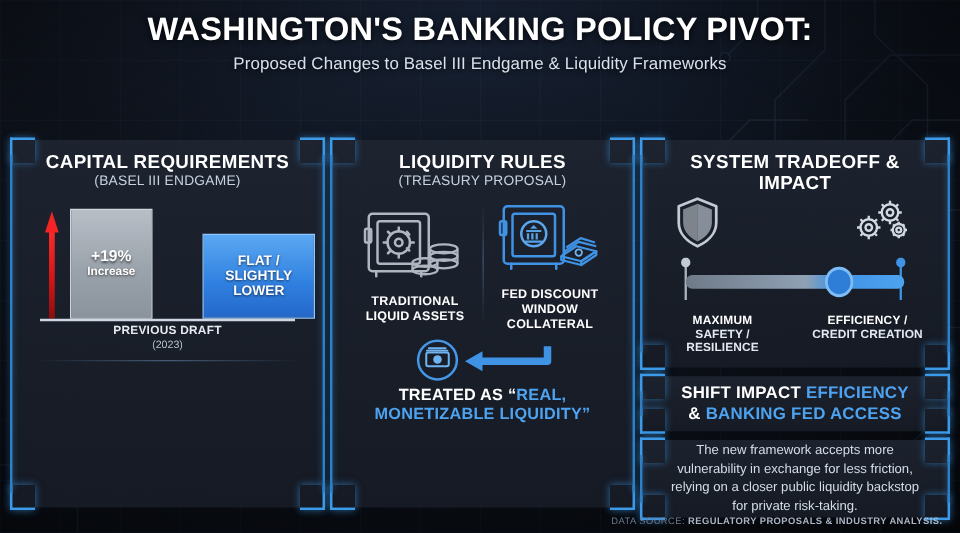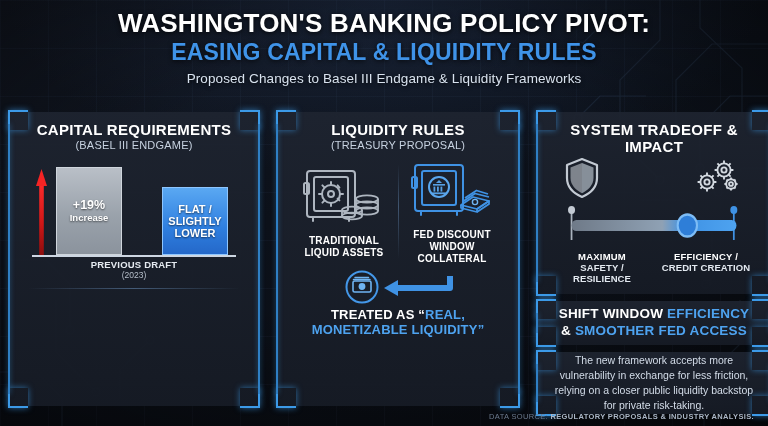--- a/index.html
+++ b/index.html
@@ -74,21 +74,21 @@
     letter-spacing: 0.1px;
     text-shadow: 0 1px 4px rgba(0,0,0,0.8);
   }
 
   
   .panels {
     position: absolute;
     top: 112px; left: 10px;
     width: 748px; height: 294px;
     display: flex;
-    gap: 20px;
+    gap: 8px;
     z-index: 4;
   }
   .panel {
     position: relative;
     flex: 1 1 0;
     padding: 9px 10px 6px;
     background: linear-gradient(180deg, rgba(30,36,48,0.93) 0%, rgba(22,27,37,0.95) 100%);
     display: flex;
     flex-direction: column;
   }
@@ -148,21 +148,21 @@
     display: flex; flex-direction: column;
     align-items: center; justify-content: center;
     text-align: center;
   }
   .bar.prev {
     left: 30px; width: 66px; height: 88px;
     background: linear-gradient(180deg, #b9bfc7 0%, #9aa2ab 55%, #8b939d 100%);
     border: 1px solid #cfd5dc;
   }
   .bar.neww {
-    left: 136px; width: 66px; height: 68px;
+    left: 136px; width: 90px; height: 68px;
     background: linear-gradient(180deg, #5aa8f2 0%, #2f7fe0 60%, #2468c9 100%);
     border: 1px solid #8ec6ff;
   }
   .bar-val {
     font-size: 12.5px; font-weight: bold; color: #ffffff;
     text-shadow: 0 1px 2px rgba(0,0,0,0.6);
     line-height: 1.1;
   }
   .bar-val2 {
     font-size: 9.5px; font-weight: bold; color: #ffffff;
@@ -305,21 +305,20 @@
       <circle cx="96" cy="392" r="4"></circle>
         <circle cx="70" cy="330" r="4"></circle>
       <circle cx="150" cy="340" r="4"></circle>
         <circle cx="706" cy="284" r="4"></circle>
     </g>
   </svg>
   <div class="bg-vig"></div>
 
   <div class="header">
     <div class="title-main">WASHINGTON'S BANKING POLICY PIVOT:</div>
-    <div class="title-sub">EASING CAPITAL &amp; LIQUIDITY RULES</div>
     <div class="title-desc">Proposed Changes to Basel III Endgame &amp; Liquidity Frameworks</div>
   </div>
 
   <div class="panels">
 
     <section class="panel p1">
       <span class="brk tl"></span>
       <span class="brk tr"></span>
       <span class="brk bl"></span>
       <span class="brk br"></span>
@@ -529,22 +528,22 @@
       </div>
 
       <div class="p3box b">
         <span class="brk tl"></span>
         <span class="brk tr"></span>
         <span class="brk bl"></span>
         <span class="brk br"></span>
         <span class="edge-l"></span>
         <span class="edge-r"></span>
         <div class="shift">
-          <div class="s1"><span>SHIFT WINDOW </span><span class="hl">EFFICIENCY</span></div>
-          <div class="s2"><span class="wh">&amp; </span><span>SMOOTHER FED ACCESS</span></div>
+          <div class="s1"><span>SHIFT IMPACT </span><span class="hl">EFFICIENCY</span></div>
+          <div class="s2"><span class="wh">&amp; </span><span>BANKING FED ACCESS</span></div>
         </div>
       </div>
 
       <div class="p3box c">
         <span class="brk tl"></span>
         <span class="brk tr"></span>
         <span class="brk bl"></span>
         <span class="brk br"></span>
         <span class="edge-l"></span>
         <span class="edge-r"></span>

